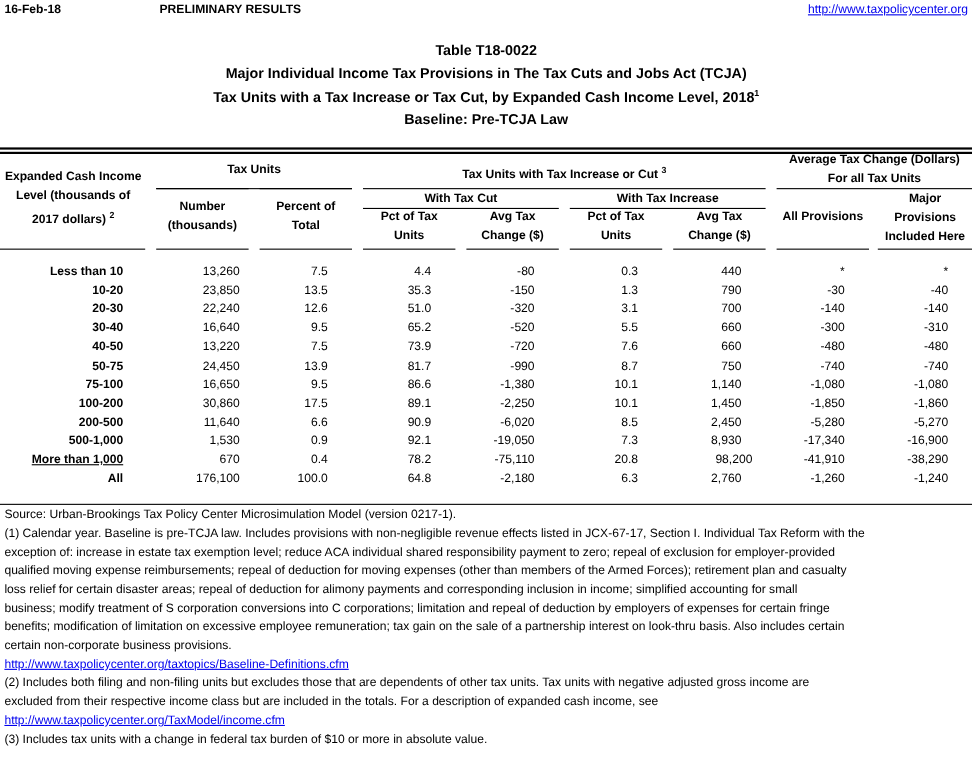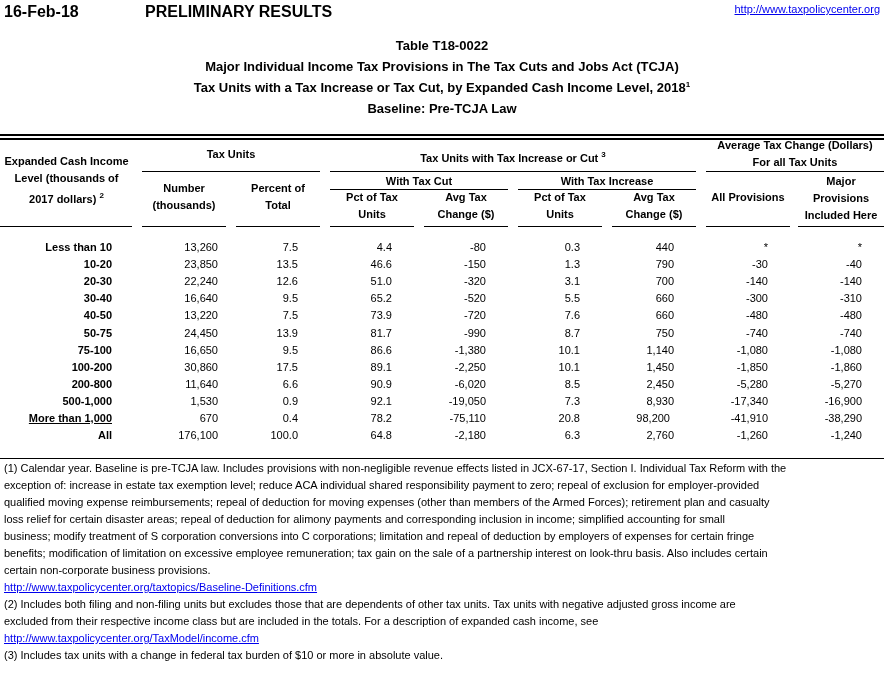--- a/index.html
+++ b/index.html
@@ -1,19 +1,19 @@
 <!DOCTYPE html>
 <html><head>
 <meta charset="utf-8">
 <style>
   html, body { margin:0; padding:0; background:#ffffff; }
   body { width:884px; height:699px; position:relative; overflow:hidden;
          font-family:"Liberation Sans", sans-serif; color:#000; }
   .abs { position:absolute; }
-  .topline { top:3px; font-size:16px; font-weight:bold; }
+  .topline { top:3px; font-size:11px; font-weight:bold; }
   .link { color:#0000ee; text-decoration:underline; }
   .title { left:0; width:884px; text-align:center; font-weight:bold; font-size:13px; }
   sup { font-size:8px; }
   .rule { position:absolute; height:0; border-top:2px solid #000; }
   .hrule { position:absolute; height:0; border-top:1.5px solid #000; }
   .hdr { position:absolute; font-size:11px; font-weight:bold; text-align:center; line-height:17px; }
   .cell { position:absolute; font-size:11px; text-align:right; line-height:17px; }
   .rowlabel { position:absolute; font-size:11px; font-weight:bold; text-align:right; line-height:17px; width:100px; left:12px; }
   .notes { position:absolute; left:4px; top:460px; width:878px; font-size:11px; line-height:17px; }
   .notes div { white-space:nowrap; }
@@ -109,21 +109,21 @@
       <div class="cell" style="top: 239px; right: 398px;">-80</div>
       <div class="cell" style="top: 239px; right: 304px;">0.3</div>
       <div class="cell" style="top: 239px; right: 210px;">440</div>
       <div class="cell" style="top: 239px; right: 116px;">*</div>
       <div class="cell" style="top: 239px; right: 22px;">*</div>
     </div>
     <div>
       <div class="rowlabel" style="top: 256.1px;">10-20</div>
       <div class="cell" style="top: 256.1px; right: 666px;">23,850</div>
       <div class="cell" style="top: 256.1px; right: 586px;">13.5</div>
-      <div class="cell" style="top: 256.1px; right: 492px;">46.6</div>
+      <div class="cell" style="top: 256.1px; right: 492px;">35.3</div>
       <div class="cell" style="top: 256.1px; right: 398px;">-150</div>
       <div class="cell" style="top: 256.1px; right: 304px;">1.3</div>
       <div class="cell" style="top: 256.1px; right: 210px;">790</div>
       <div class="cell" style="top: 256.1px; right: 116px;">-30</div>
       <div class="cell" style="top: 256.1px; right: 22px;">-40</div>
     </div>
     <div>
       <div class="rowlabel" style="top: 273.2px;">20-30</div>
       <div class="cell" style="top: 273.2px; right: 666px;">22,240</div>
       <div class="cell" style="top: 273.2px; right: 586px;">12.6</div>
@@ -183,21 +183,21 @@
       <div class="cell" style="top: 358.7px; right: 666px;">30,860</div>
       <div class="cell" style="top: 358.7px; right: 586px;">17.5</div>
       <div class="cell" style="top: 358.7px; right: 492px;">89.1</div>
       <div class="cell" style="top: 358.7px; right: 398px;">-2,250</div>
       <div class="cell" style="top: 358.7px; right: 304px;">10.1</div>
       <div class="cell" style="top: 358.7px; right: 210px;">1,450</div>
       <div class="cell" style="top: 358.7px; right: 116px;">-1,850</div>
       <div class="cell" style="top: 358.7px; right: 22px;">-1,860</div>
     </div>
     <div>
-      <div class="rowlabel" style="top: 375.8px;">200-800</div>
+      <div class="rowlabel" style="top: 375.8px;">200-500</div>
       <div class="cell" style="top: 375.8px; right: 666px;">11,640</div>
       <div class="cell" style="top: 375.8px; right: 586px;">6.6</div>
       <div class="cell" style="top: 375.8px; right: 492px;">90.9</div>
       <div class="cell" style="top: 375.8px; right: 398px;">-6,020</div>
       <div class="cell" style="top: 375.8px; right: 304px;">8.5</div>
       <div class="cell" style="top: 375.8px; right: 210px;">2,450</div>
       <div class="cell" style="top: 375.8px; right: 116px;">-5,280</div>
       <div class="cell" style="top: 375.8px; right: 22px;">-5,270</div>
     </div>
     <div>
@@ -211,40 +211,41 @@
       <div class="cell" style="top: 392.9px; right: 116px;">-17,340</div>
       <div class="cell" style="top: 392.9px; right: 22px;">-16,900</div>
     </div>
     <div>
       <div class="rowlabel" style="top: 410px; text-decoration: underline;">More than 1,000</div>
       <div class="cell" style="top: 410px; right: 666px;">670</div>
       <div class="cell" style="top: 410px; right: 586px;">0.4</div>
       <div class="cell" style="top: 410px; right: 492px;">78.2</div>
       <div class="cell" style="top: 410px; right: 398px;">-75,110</div>
       <div class="cell" style="top: 410px; right: 304px;">20.8</div>
-      <div class="cell" style="top: 410px; right: 214px; margin-left: 28px;">98,200</div>
+      <div class="cell" style="top: 410px; right: 200px; margin-left: 28px;">98,200</div>
       <div class="cell" style="top: 410px; right: 116px;">-41,910</div>
       <div class="cell" style="top: 410px; right: 22px;">-38,290</div>
     </div>
     <div>
       <div class="rowlabel" style="top: 427.1px;">All</div>
       <div class="cell" style="top: 427.1px; right: 666px;">176,100</div>
       <div class="cell" style="top: 427.1px; right: 586px;">100.0</div>
       <div class="cell" style="top: 427.1px; right: 492px;">64.8</div>
       <div class="cell" style="top: 427.1px; right: 398px;">-2,180</div>
       <div class="cell" style="top: 427.1px; right: 304px;">6.3</div>
       <div class="cell" style="top: 427.1px; right: 210px;">2,760</div>
       <div class="cell" style="top: 427.1px; right: 116px;">-1,260</div>
       <div class="cell" style="top: 427.1px; right: 22px;">-1,240</div>
     </div>
   </div>
 
 <div class="hrule" style="left:0; width:884px; top:458px;"></div>
 
 <div class="notes">
+  <div>Source: Urban-Brookings Tax Policy Center Microsimulation Model (version 0217-1).</div>
   <div>(1) Calendar year. Baseline is pre-TCJA law. Includes provisions with non-negligible revenue effects listed in JCX-67-17, Section I. Individual Tax Reform with the</div>
   <div>exception of: increase in estate tax exemption level; reduce ACA individual shared responsibility payment to zero; repeal of exclusion for employer-provided</div>
   <div>qualified moving expense reimbursements; repeal of deduction for moving expenses (other than members of the Armed Forces); retirement plan and casualty</div>
   <div>loss relief for certain disaster areas; repeal of deduction for alimony payments and corresponding inclusion in income; simplified accounting for small</div>
   <div>business; modify treatment of S corporation conversions into C corporations; limitation and repeal of deduction by employers of expenses for certain fringe</div>
   <div>benefits; modification of limitation on excessive employee remuneration; tax gain on the sale of a partnership interest on look-thru basis. Also includes certain</div>
   <div>certain non-corporate business provisions.</div>
   <div><a class="link">http://www.taxpolicycenter.org/taxtopics/Baseline-Definitions.cfm</a></div>
   <div>(2) Includes both filing and non-filing units but excludes those that are dependents of other tax units. Tax units with negative adjusted gross income are</div>
   <div>excluded from their respective income class but are included in the totals. For a description of expanded cash income, see</div>

